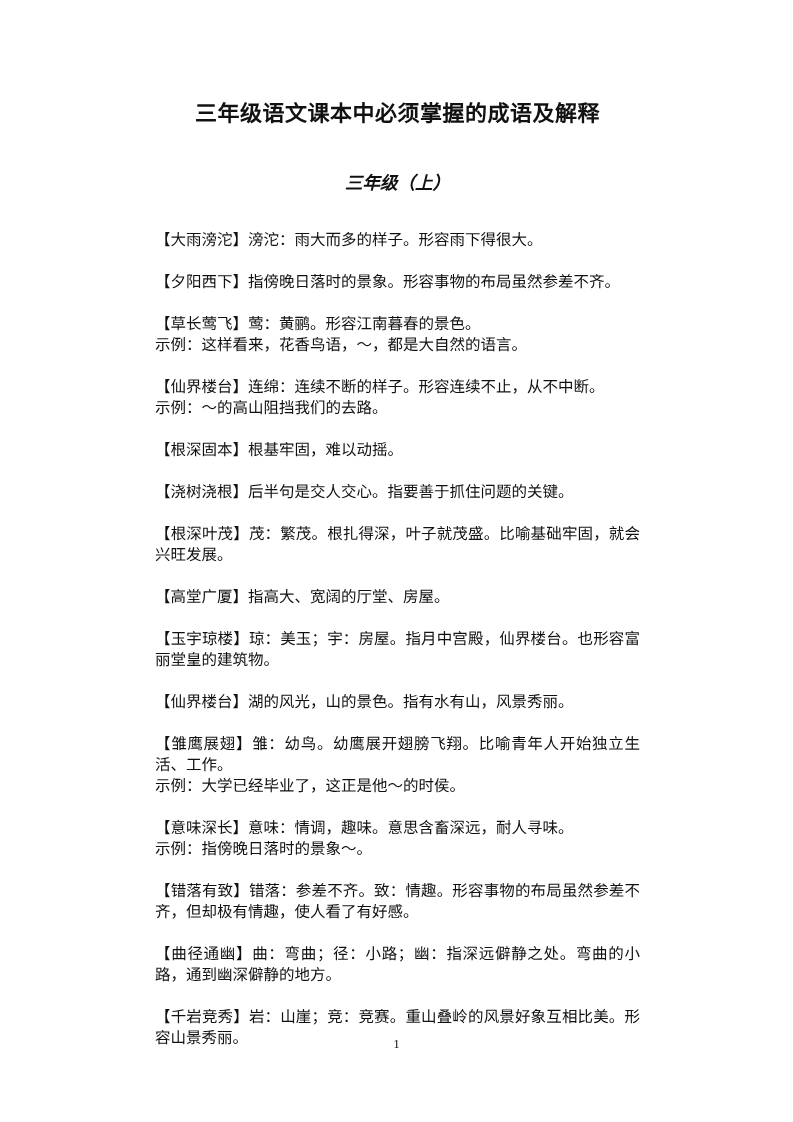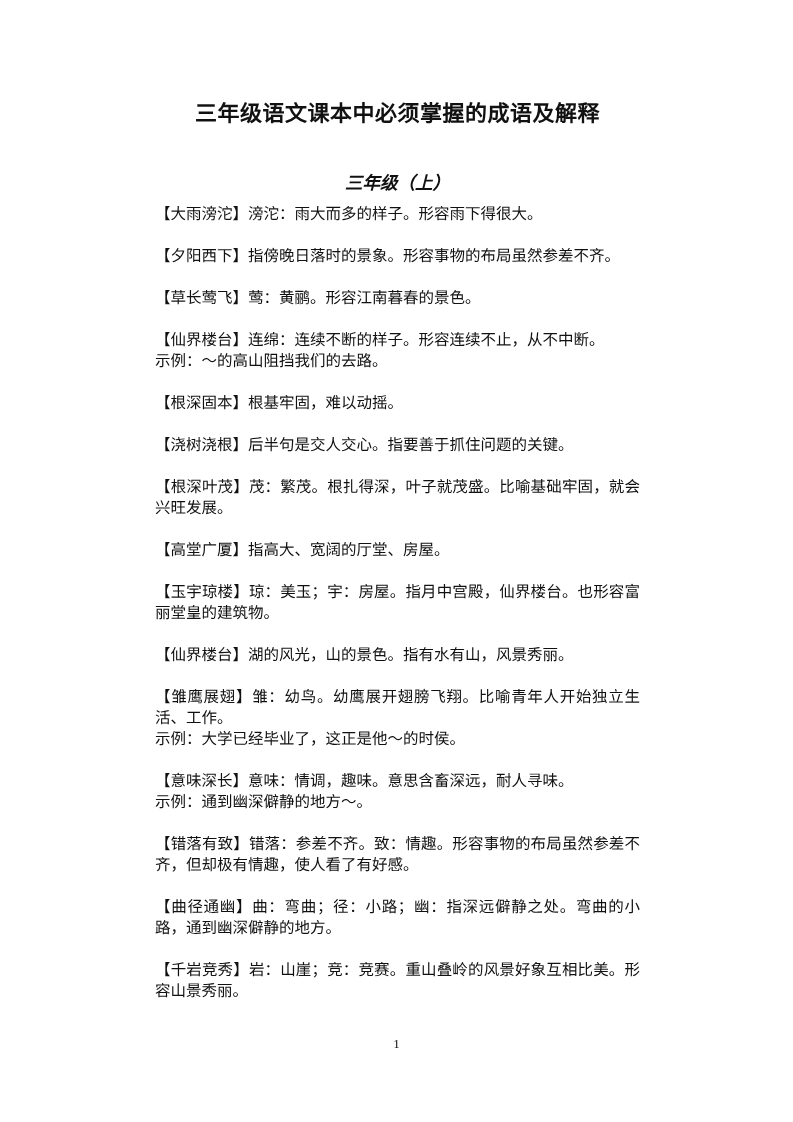--- a/index.html
+++ b/index.html
@@ -30,21 +30,21 @@
   .subtitle {
     margin: 44px 0 0 0;
     font-size: 17.5px;
     line-height: 24px;
     font-weight: bold;
     text-align: center;
     font-style: italic;
   }
   .entries {
     display: block;
-    margin-top: 8px;
+    margin-top: 34px;
   }
   .entry {
     margin: 0 0 21px 0;
     font-size: 15.5px;
     line-height: 21px;
     text-align: justify;
     text-justify: inter-ideograph;
   }
   .def-line { display: inline; }
   .term { display: inline; }
@@ -75,20 +75,21 @@
     
   </p>
 
   <p class="entry">
     <span class="def-line"><span class="term">【夕阳西下】</span><span class="def">指傍晚日落时的景象。形容事物的布局虽然参差不齐。</span></span>
     
   </p>
 
   <p class="entry">
     <span class="def-line"><span class="term">【草长莺飞】</span><span class="def">莺：黄鹂。形容江南暮春的景色。</span></span>
+    <span class="example">示例：这样看来，花香鸟语，～，都是大自然的语言。</span>
   </p>
 
   <p class="entry">
     <span class="def-line"><span class="term">【仙界楼台】</span><span class="def">连绵：连续不断的样子。形容连续不止，从不中断。</span></span>
     <span class="example">示例：～的高山阻挡我们的去路。</span>
   </p>
 
   <p class="entry">
     <span class="def-line"><span class="term">【根深固本】</span><span class="def">根基牢固，难以动摇。</span></span>
     
@@ -119,21 +120,21 @@
     
   </p>
 
   <p class="entry">
     <span class="def-line"><span class="term">【雏鹰展翅】</span><span class="def">雏：幼鸟。幼鹰展开翅膀飞翔。比喻青年人开始独立生活、工作。</span></span>
     <span class="example">示例：大学已经毕业了，这正是他～的时侯。</span>
   </p>
 
   <p class="entry">
     <span class="def-line"><span class="term">【意味深长】</span><span class="def">意味：情调，趣味。意思含畜深远，耐人寻味。</span></span>
-    <span class="example">示例：通到幽深僻静的地方～。</span>
+    <span class="example">示例：指傍晚日落时的景象～。</span>
   </p>
 
   <p class="entry">
     <span class="def-line"><span class="term">【错落有致】</span><span class="def">错落：参差不齐。致：情趣。形容事物的布局虽然参差不齐，但却极有情趣，使人看了有好感。</span></span>
     
   </p>
 
   <p class="entry">
     <span class="def-line"><span class="term">【曲径通幽】</span><span class="def">曲：弯曲；径：小路；幽：指深远僻静之处。弯曲的小路，通到幽深僻静的地方。</span></span>
     

